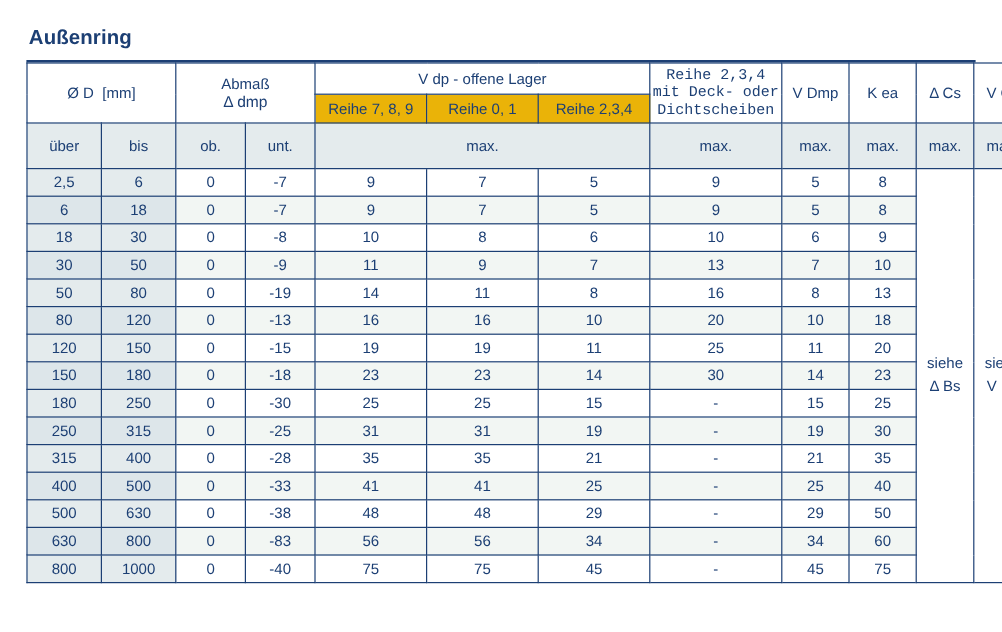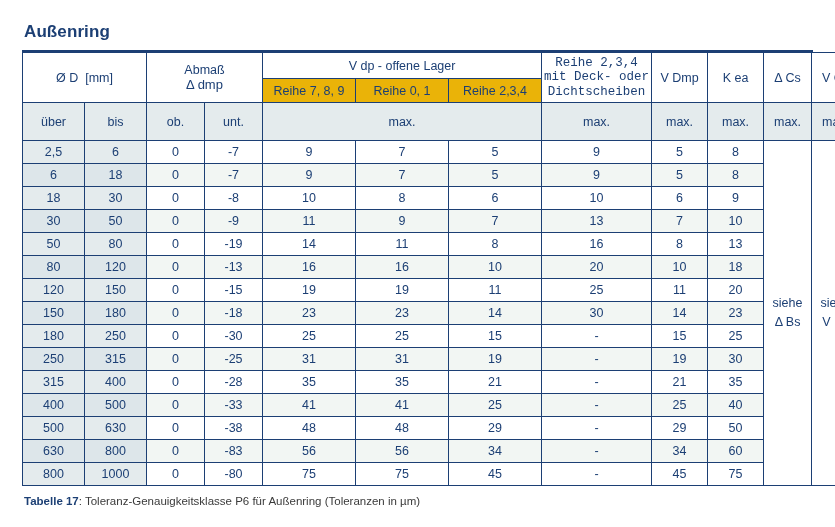--- a/index.html
+++ b/index.html
@@ -303,28 +303,25 @@
           <td>56</td>
           <td>34</td>
           <td>-</td>
           <td>34</td>
           <td>60</td>
         </tr>
         <tr>
           <td class="dim">800</td>
           <td class="dim">1000</td>
           <td>0</td>
-          <td>-80</td>
+          <td>-40</td>
           <td>75</td>
           <td>75</td>
           <td>45</td>
           <td>-</td>
           <td>45</td>
           <td>75</td>
         </tr>
       </tbody>
   </table>
 
-  <div class="caption">
-    <b>Tabelle 17</b><span>: Toleranz-Genauigkeitsklasse P6 für Außenring (Toleranzen in µm)</span>
-  </div>
 
 </div>
 
 </body></html>

